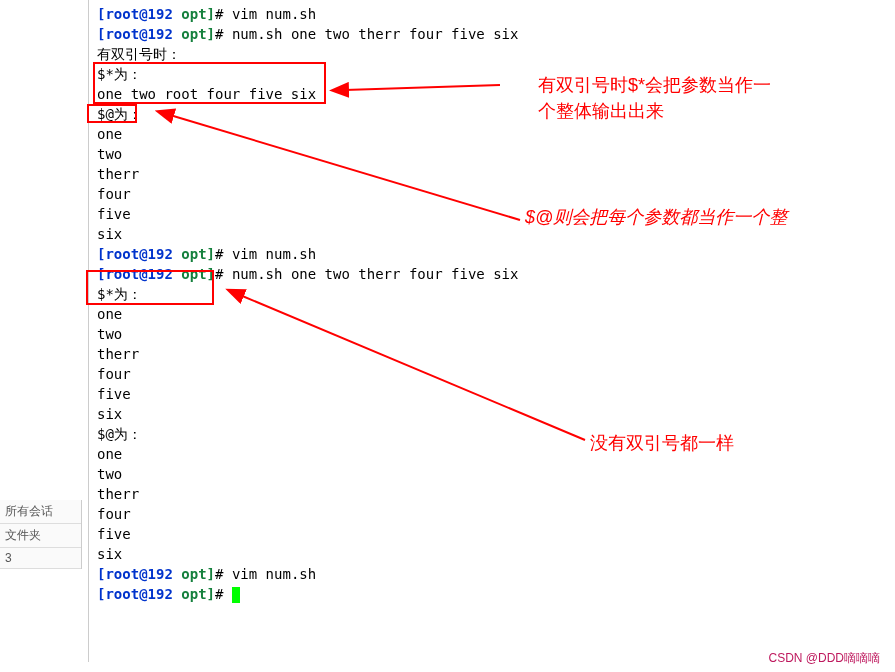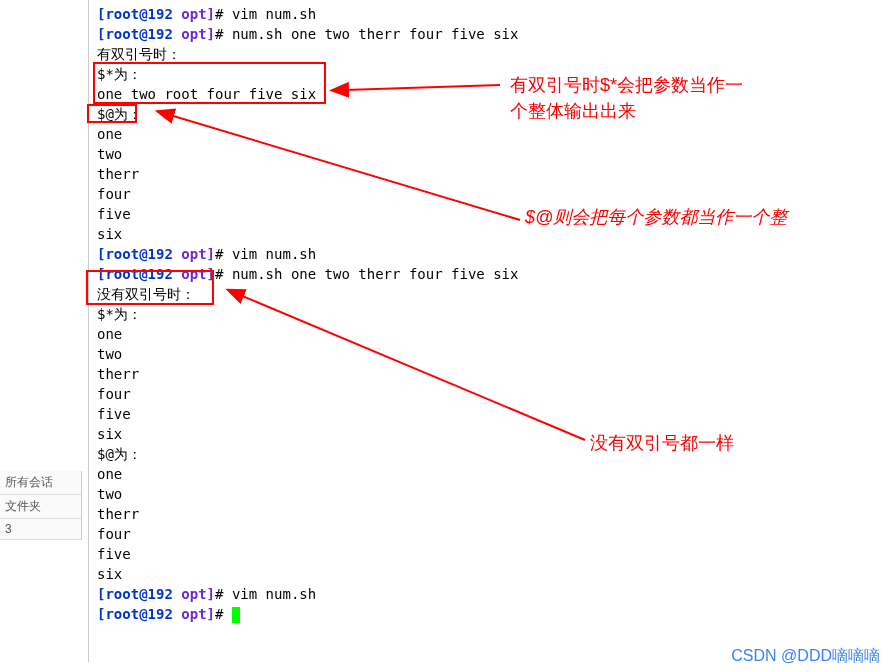--- a/index.html
+++ b/index.html
@@ -8,21 +8,21 @@
       font-size: 14px;
       background: #fff;
       width: 895px;
       height: 672px;
       position: relative;
       overflow: hidden;
     }
     .sidebar {
       position: absolute;
       left: 0;
-      top: 471px;
+      top: 500px;
       width: 82px;
       background: #f5f5f5;
       border-right: 1px solid #ccc;
       font-family: "Microsoft YaHei", sans-serif;
       font-size: 12px;
       color: #555;
     }
     .sidebar-item {
       padding: 3px 5px;
       border-bottom: 1px solid #ddd;
@@ -34,21 +34,21 @@
       top: 0;
       right: 0;
       bottom: 10px;
       background: #fff;
       border-left: 1px solid #ccc;
       padding: 4px 8px;
       line-height: 20px;
     }
     .line { white-space: pre; }
     .prompt-user { color: #0033cc; font-weight: bold; }
-    .prompt-dir { color: #6d28d9; font-weight: bold; }
+    .prompt-dir { color: #15803d; font-weight: bold; }
     .prompt-hash { color: #000; }
     .cmd { color: #000; }
     .output { color: #000; }
     .cursor {
       display: inline-block;
       width: 8px;
       height: 16px;
       background: #00ff00;
       vertical-align: middle;
     }
@@ -70,23 +70,23 @@
       top: 0;
       left: 0;
       width: 895px;
       height: 672px;
       pointer-events: none;
     }
     .watermark {
       position: absolute;
       right: 15px;
       bottom: 5px;
-      color: #3b82f6;
+      color: #be185d;
       font-family: "Microsoft YaHei", sans-serif;
-      font-size: 16px;
+      font-size: 12px;
     }
   </style>
 </head>
 <body>
 
 <div class="sidebar">
   <div class="sidebar-item">所有会话</div>
   <div class="sidebar-item">文件夹</div>
   <div class="sidebar-item">3</div>
 </div>
@@ -99,21 +99,20 @@
     <div class="line"><span class="output">one two root four five six</span></div>
     <div class="line"><span class="output">$@为：</span></div>
     <div class="line"><span class="output">one</span></div>
     <div class="line"><span class="output">two</span></div>
     <div class="line"><span class="output">therr</span></div>
     <div class="line"><span class="output">four</span></div>
     <div class="line"><span class="output">five</span></div>
     <div class="line"><span class="output">six</span></div>
     <div class="line"><span class="prompt-user">[root@192 </span><span class="prompt-dir">opt]</span><span class="prompt-hash"># </span><span class="cmd">vim num.sh</span></div>
     <div class="line"><span class="prompt-user">[root@192 </span><span class="prompt-dir">opt]</span><span class="prompt-hash"># </span><span class="cmd">num.sh one two therr four five six</span></div>
-    <div class="line"><span class="output">没有双引号时：</span></div>
     <div class="line"><span class="output">$*为：</span></div>
     <div class="line"><span class="output">one</span></div>
     <div class="line"><span class="output">two</span></div>
     <div class="line"><span class="output">therr</span></div>
     <div class="line"><span class="output">four</span></div>
     <div class="line"><span class="output">five</span></div>
     <div class="line"><span class="output">six</span></div>
     <div class="line"><span class="output">$@为：</span></div>
     <div class="line"><span class="output">one</span></div>
     <div class="line"><span class="output">two</span></div>
@@ -133,21 +132,21 @@
   <defs>
     <marker id="arrowhead" markerWidth="10" markerHeight="8" refX="2" refY="4" orient="auto">
       <polygon points="0 0, 10 4, 0 8" fill="#ff0000"></polygon>
     </marker>
   </defs>
   <line x1="500" y1="85" x2="345" y2="90" stroke="#ff0000" stroke-width="2" marker-end="url(#arrowhead)"></line>
   <line x1="520" y1="220" x2="170" y2="115" stroke="#ff0000" stroke-width="2" marker-end="url(#arrowhead)"></line>
   <line x1="585" y1="440" x2="240" y2="295" stroke="#ff0000" stroke-width="2" marker-end="url(#arrowhead)"></line>
 </svg>
 
-<div class="annotation" style="left:510px; top:72px;">
+<div class="annotation" style="left:538px; top:72px;">
   <div>有双引号时$*会把参数当作一</div>
   <div>个整体输出出来</div>
 </div>
 <div class="annotation" style="left:525px; top:204px;font-style:italic;">
   <div>$@则会把每个参数都当作一个整</div>
 </div>
 <div class="annotation" style="left:590px; top:430px;text-align:center;">
   <div>没有双引号都一样</div>
 </div>
 

